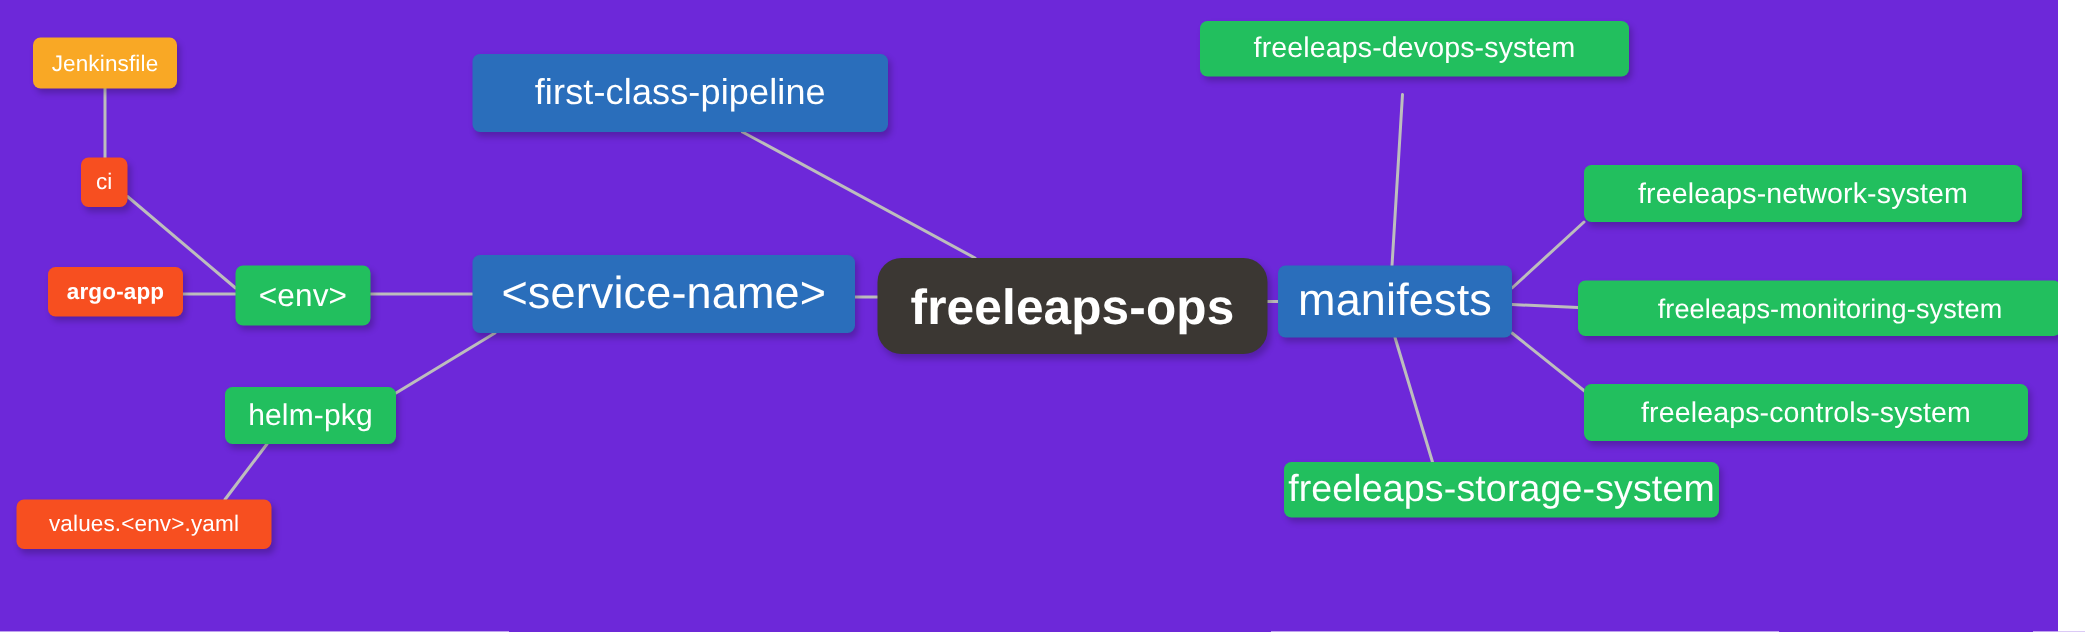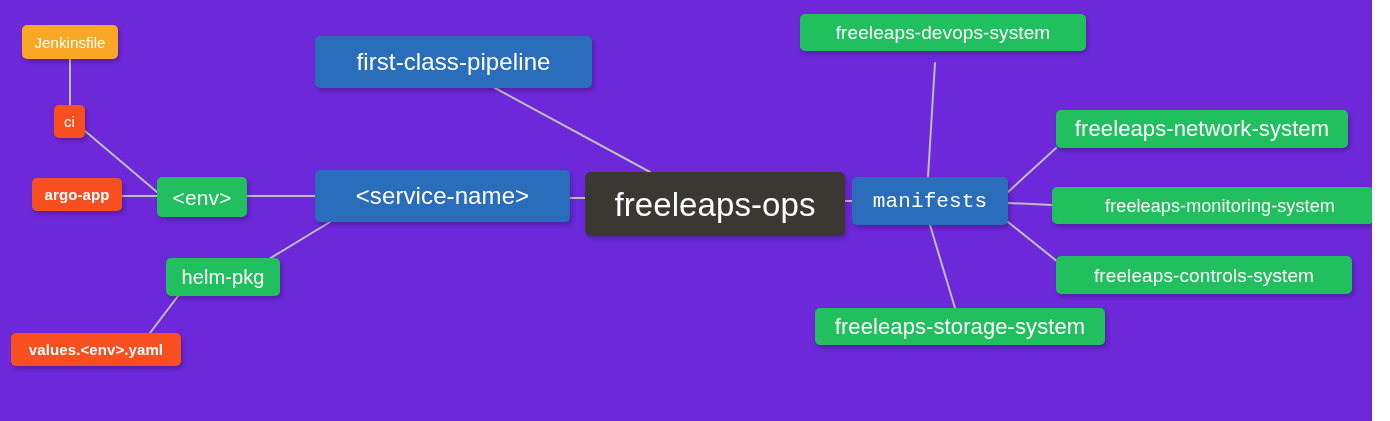--- a/index.html
+++ b/index.html
@@ -40,21 +40,22 @@
     justify-content: center;
     color: #ffffff;
     border-radius: 5px;
     white-space: nowrap;
     box-shadow: 2px 3px 4px rgba(0,0,0,0.22);
     letter-spacing: 0.1px;
     line-height: 1;
     user-select: none;
   }
   .node-root {
-    border-radius: 6px;
+    border-radius: 16px;
+    font-weight: bold;
   }
 </style>
 </head>
 <body>
 
 <div id="canvas">
   <svg id="edge-layer" viewBox="0 0 1390 421" width="1390" height="421">
       <polyline class="edge" points="70,59 70,105" stroke="#bdbdbd"></polyline>
       <polyline class="edge" points="85,131 157,192" stroke="#bdbdbd"></polyline>
       <polyline class="edge" points="122,196 157,196" stroke="#bdbdbd"></polyline>
@@ -68,25 +69,25 @@
       <polyline class="edge" points="1008,192 1056,148" stroke="#bdbdbd"></polyline>
       <polyline class="edge" points="1008,203 1052,205" stroke="#bdbdbd"></polyline>
       <polyline class="edge" points="1008,222 1058,262" stroke="#bdbdbd"></polyline>
       <polyline class="edge" points="930,225 955,308" stroke="#bdbdbd"></polyline>
     </svg>
   <div id="node-layer">
       <div class="node" style="left: 22px; top: 25px; width: 96px; height: 34px; background: rgb(249, 168, 37); font-size: 15px;">Jenkinsfile</div>
       <div class="node" style="left: 54px; top: 105px; width: 31px; height: 33px; background: rgb(247, 79, 32); font-size: 15px;">ci</div>
       <div class="node" style="left: 32px; top: 178px; width: 90px; height: 33px; background: rgb(247, 79, 32); font-size: 15px; font-weight: bold;">argo-app</div>
       <div class="node" style="left: 157px; top: 177px; width: 90px; height: 40px; background: rgb(34, 191, 94); font-size: 21px;">&lt;env&gt;</div>
-      <div class="node" style="left: 166px; top: 258px; width: 114px; height: 38px; background: rgb(34, 191, 94); font-size: 20px;">helm-pkg</div>
-      <div class="node" style="left: 11px; top: 333px; width: 170px; height: 33px; background: rgb(247, 79, 32); font-size: 15px; font-weight: bold;">values.&lt;env&gt;.yaml</div>
+      <div class="node" style="left: 150px; top: 258px; width: 114px; height: 38px; background: rgb(34, 191, 94); font-size: 20px;">helm-pkg</div>
+      <div class="node" style="left: 11px; top: 333px; width: 170px; height: 33px; background: rgb(247, 79, 32); font-size: 15px;">values.&lt;env&gt;.yaml</div>
       <div class="node" style="left: 315px; top: 36px; width: 277px; height: 52px; background: rgb(42, 110, 187); font-size: 24px;">first-class-pipeline</div>
-      <div class="node" style="left: 315px; top: 170px; width: 255px; height: 52px; background: rgb(42, 110, 187); font-size: 24px;">&lt;service-name&gt;</div>
+      <div class="node" style="left: 315px; top: 170px; width: 255px; height: 52px; background: rgb(42, 110, 187); font-size: 30px;">&lt;service-name&gt;</div>
       <div class="node node-root" style="left: 585px; top: 172px; width: 260px; height: 64px; background: rgb(59, 55, 51); font-size: 33px;">freeleaps-ops</div>
-      <div class="node" style="left: 852px; top: 177px; width: 156px; height: 48px; background: rgb(42, 110, 187); font-size: 21px; font-family: Liberation Mono, monospace;">manifests</div>
+      <div class="node" style="left: 852px; top: 177px; width: 156px; height: 48px; background: rgb(42, 110, 187); font-size: 30px;">manifests</div>
       <div class="node" style="left: 800px; top: 14px; width: 286px; height: 37px; background: rgb(34, 191, 94); font-size: 19px;">freeleaps-devops-system</div>
-      <div class="node" style="left: 1056px; top: 110px; width: 292px; height: 38px; background: rgb(34, 191, 94); font-size: 22px;">freeleaps-network-system</div>
+      <div class="node" style="left: 1056px; top: 110px; width: 292px; height: 38px; background: rgb(34, 191, 94); font-size: 19px;">freeleaps-network-system</div>
       <div class="node" style="left: 1052px; top: 187px; width: 322px; height: 37px; background: rgb(34, 191, 94); font-size: 18px; padding-left: 14px;">freeleaps-monitoring-system</div>
       <div class="node" style="left: 1056px; top: 256px; width: 296px; height: 38px; background: rgb(34, 191, 94); font-size: 19px;">freeleaps-controls-system</div>
-      <div class="node" style="left: 815px; top: 308px; width: 290px; height: 37px; background: rgb(34, 191, 94); font-size: 22px;">freeleaps-storage-system</div>
+      <div class="node" style="left: 856px; top: 308px; width: 290px; height: 37px; background: rgb(34, 191, 94); font-size: 25px;">freeleaps-storage-system</div>
     </div>
 </div>
 
 </body></html>

